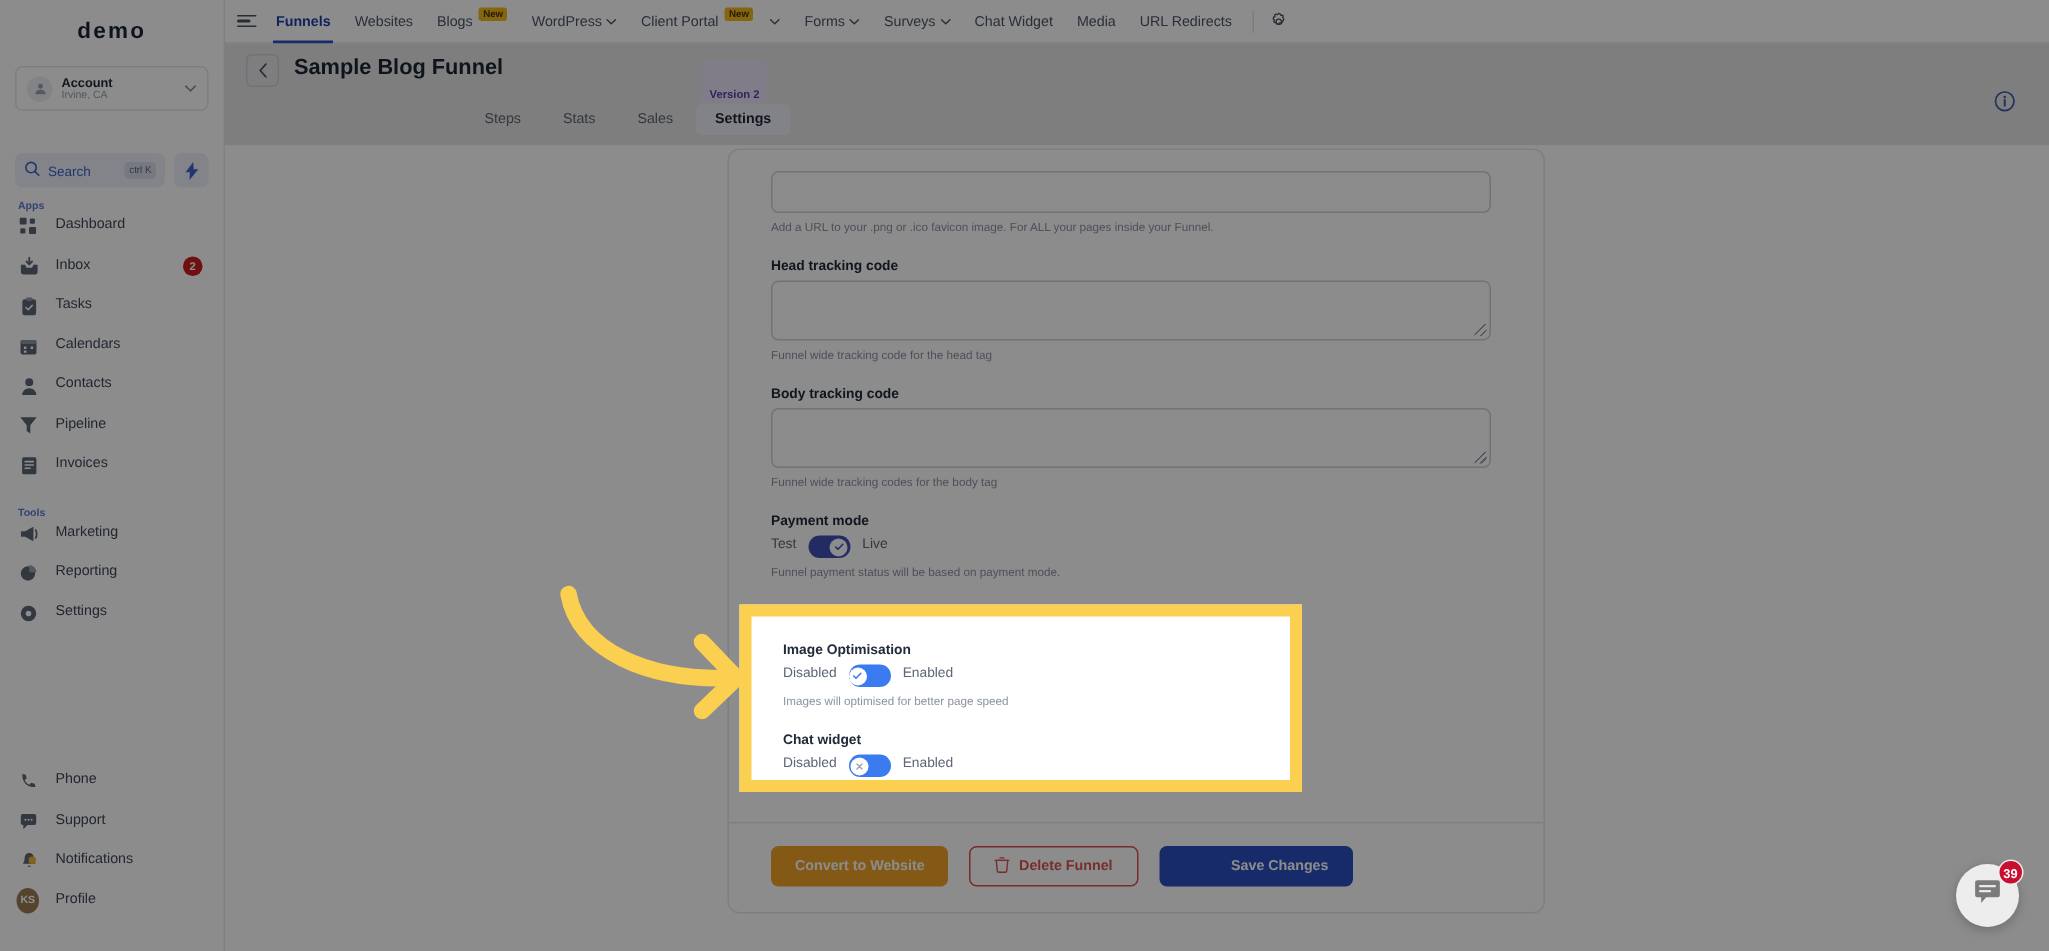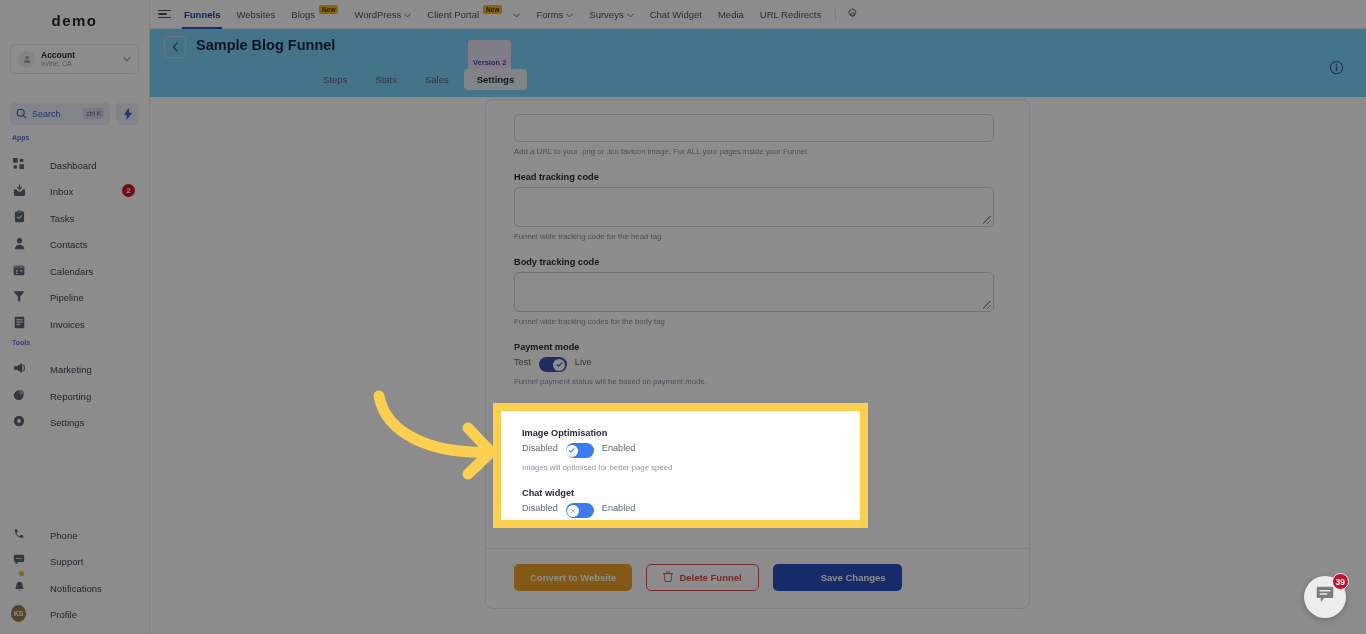--- a/index.html
+++ b/index.html
@@ -46,21 +46,21 @@
   .kbd {
     font-size: 6.5px; background: #d7dcec; color: #5a6478;
     border-radius: 3px; padding: 2px 3px; font-family:"Liberation Sans",sans-serif;
   }
   .bolt-box {
     width: 23px; height: 23px; background: #eef1fb; border-radius: 5px;
     display: flex; align-items: center; justify-content: center;
   }
   .sec-label { font-size: 7px; color: #5b7ad6; padding: 9px 0 3px 12px; font-weight:600;}
   .nav-item {
-    height: 26.5px; display: flex; align-items: flex-end; gap: 24px; padding: 0 12px;
+    height: 26.5px; display: flex; align-items: flex-start; gap: 11px; padding: 0 12px;
     position: relative; cursor: pointer;
   }
   .nav-ico { width: 14px; height: 14px; flex: 0 0 auto; display:flex; align-items:center; justify-content:center; color:#5d6575;}
   .nav-txt { font-size: 9.5px; color: #3e4757; }
   .badge-red {
     position: absolute; right: 14px; width: 13px; height: 13px; border-radius: 50%;
     background: #c81e1e; color: #fff; font-size: 7.5px; font-weight: 700;
     display: flex; align-items: center; justify-content: center;
   }
   .spacer { flex: 1; }
@@ -94,21 +94,21 @@
     content:''; position:absolute; left:6px; right:6px; bottom:0; height:2px; background:#2b4fc4;
   }
   .newtag {
     background: #f5b820; color: #4a3500; font-size: 6.5px; font-weight: 700;
     border-radius: 2px; padding: 1px 3px; position: relative; top: -5px; margin-left:1px;
   }
   .tnav-sep { width:1px; height:15px; background:#dfe2ea; margin:0 6px; }
   .gear-btn { width:20px; height:20px; display:flex; align-items:center; justify-content:center; cursor:pointer;}
 
   
-  .page-head { position:absolute; left:150px; top:29px; width:1216px; height:68px; background:#7dd3fc; }
+  .page-head { position:absolute; left:150px; top:29px; width:1216px; height:68px; background:#e5e5e5; }
   .back-btn {
     position:absolute; left:14px; top:7px; width:22px; height:22px; border:1px solid #c9d0e2;
     border-radius:4px; display:flex; align-items:center; justify-content:center; cursor:pointer;
     color:#3a4considered; color:#3a4considered;
   }
   .back-btn { color:#3b4considered; }
   .ptitle {
     position:absolute; left:46px; top:8px; font-size:14.5px; font-weight:700; color:#1b2433;
   }
   .vtag {
@@ -272,39 +272,39 @@
             <rect x="1" y="1.6" width="10" height="11.6" rx="1.6" fill="#5d6575"></rect>
             <rect x="3.6" y="0.2" width="4.8" height="2.6" rx="1" fill="#8e95a3"></rect>
             <path d="M3.6 7.6l1.6 1.6 3-3.2" stroke="#fff" stroke-width="1.1" fill="none" stroke-linecap="round" stroke-linejoin="round"></path>
           </svg>
       </span>
       <span class="nav-txt">Tasks</span>
     </div>
 
     <div class="nav-item">
       <span class="nav-ico">
-        <svg width="11" height="13" viewBox="0 0 12 14">
-            <circle cx="6" cy="4" r="2.9" fill="#5d6575"></circle>
-            <path d="M0.8 13.4c0-3 2.4-5 5.2-5s5.2 2 5.2 5z" fill="#5d6575"></path>
-          </svg>
-      </span>
-      <span class="nav-txt">Contacts</span>
-    </div>
-
-    <div class="nav-item">
-      <span class="nav-ico">
         <svg width="12" height="12" viewBox="0 0 14 14">
             <rect x="0.8" y="2" width="12.4" height="11.2" rx="1.6" fill="#5d6575"></rect>
             <rect x="0.8" y="2" width="12.4" height="3" rx="1.4" fill="#8e95a3"></rect>
             <rect x="3.4" y="7" width="2" height="2" rx="0.4" fill="#fff"></rect>
             <rect x="8.6" y="7" width="2" height="2" rx="0.4" fill="#fff"></rect>
             <rect x="3.4" y="10.2" width="2" height="1.6" rx="0.4" fill="#fff"></rect>
           </svg>
       </span>
       <span class="nav-txt">Calendars</span>
+    </div>
+
+    <div class="nav-item">
+      <span class="nav-ico">
+        <svg width="11" height="13" viewBox="0 0 12 14">
+            <circle cx="6" cy="4" r="2.9" fill="#5d6575"></circle>
+            <path d="M0.8 13.4c0-3 2.4-5 5.2-5s5.2 2 5.2 5z" fill="#5d6575"></path>
+          </svg>
+      </span>
+      <span class="nav-txt">Contacts</span>
     </div>
 
     <div class="nav-item">
       <span class="nav-ico">
         <svg width="12" height="13" viewBox="0 0 13 14">
             <path d="M0.6 1.2h11.8L7.8 7v6l-2.6-1.8V7z" fill="#5d6575"></path>
           </svg>
       </span>
       <span class="nav-txt">Pipeline</span>
     </div>

